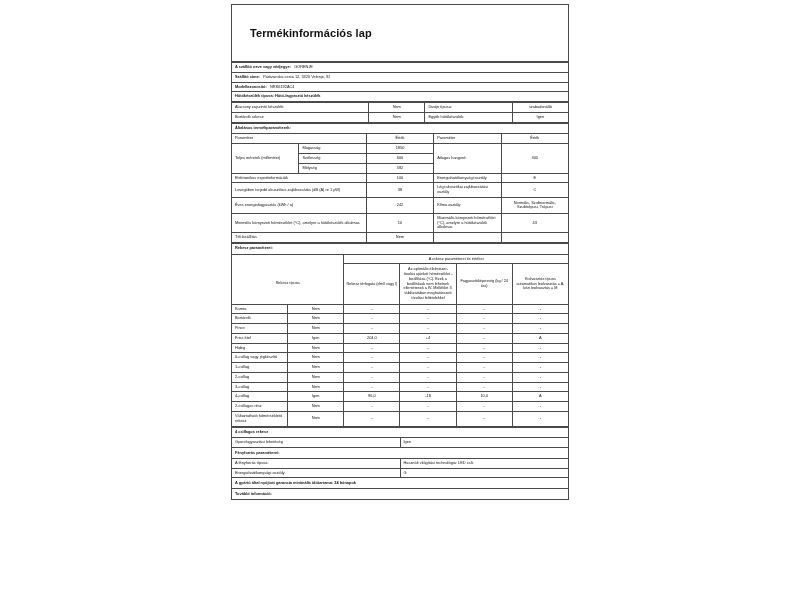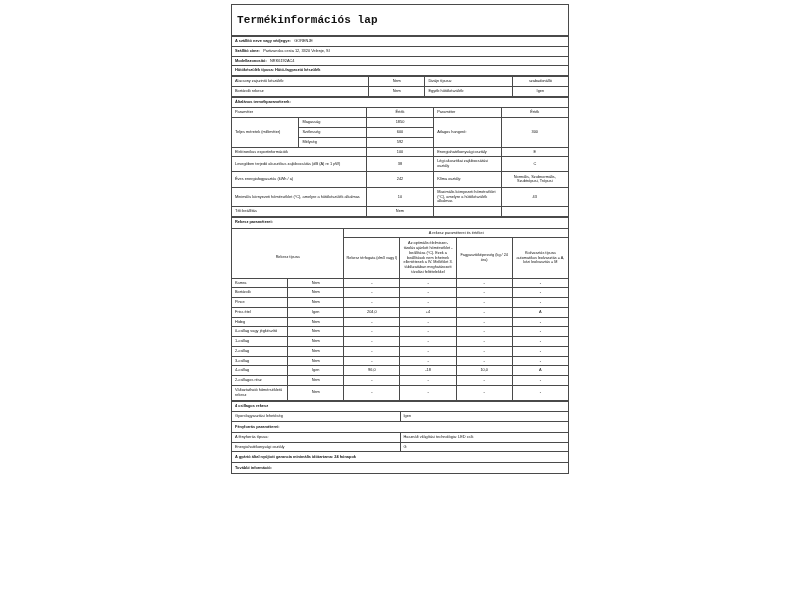--- a/index.html
+++ b/index.html
@@ -17,25 +17,24 @@
   #sheet {
     position: absolute;
     left: 231px;
     top: 4px;
     width: 338px;
     box-sizing: border-box;
   }
   h1.doc-title {
     font-size: 11px;
     font-weight: bold;
-    margin: 0;
+    margin: 13px;
     padding: 9px 4px 9px 5px;
     letter-spacing: 0.1px;
     line-height: 1.1;
-    font-family: Liberation Mono, monospace;
   }
   table {
     border-collapse: collapse;
     width: 100%;
     table-layout: fixed;
   }
   td, th {
     border: 0.6px solid #4a4a4a;
     font-size: 3.9px;
     line-height: 1.22;

